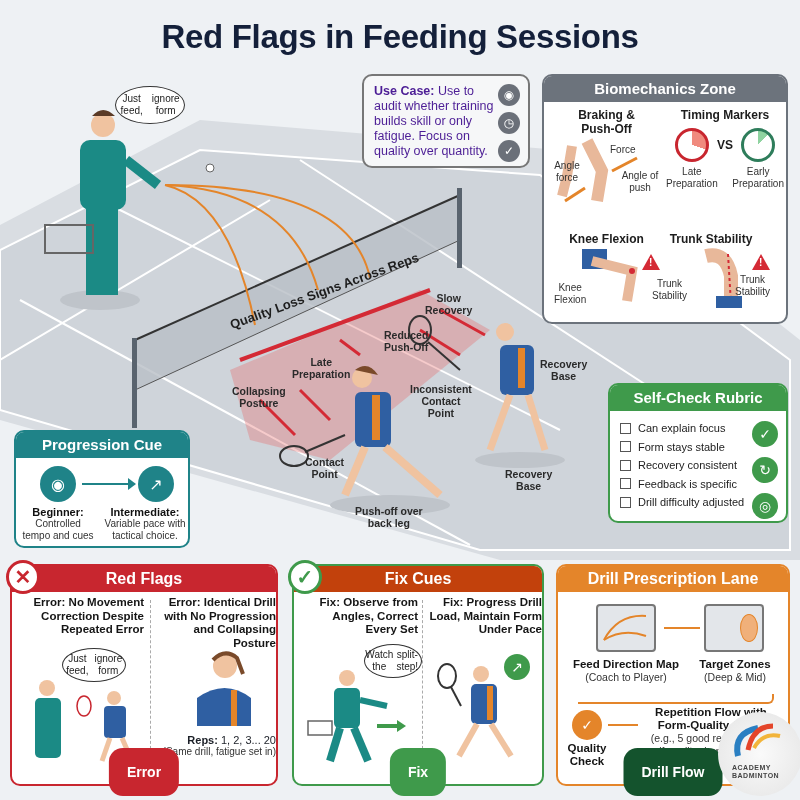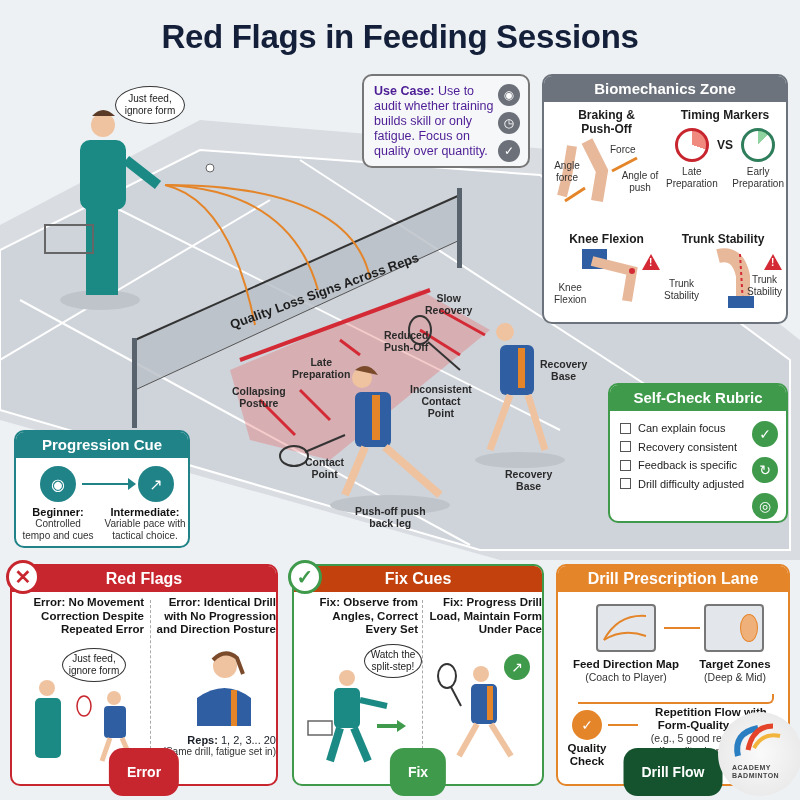--- a/index.html
+++ b/index.html
@@ -12,21 +12,21 @@
   }
   .title {
     position: absolute; left: 0; top: 18px; width: 800px; text-align: center;
     font-size: 33px; font-weight: bold; color: #14203a; letter-spacing: -0.3px;
   }
   
   .scene { position: absolute; left: 0; top: 0; width: 800px; height: 800px; }
   .bubble {
     position: absolute; background: #fff; border: 1.5px solid #333; border-radius: 50%;
     font-size: 10px; text-align: center; line-height: 12px; color: #222;
-    display: flex; align-items: center; justify-content: center; flex-direction: column;
+    display: flex; align-items: center; justify-content: center; flex-direction: row;
   }
   .scene-label {
     position: absolute; font-size: 10.5px; font-weight: bold; color: #2a2a2a;
     text-align: center; line-height: 12px;
   }
   .banner-label {
     position: absolute; left: 228px; top: 318px; font-size: 13px; font-weight: bold;
     color: #1d1d1d; transform: rotate(-20deg); transform-origin: left top; white-space: nowrap;
   }
   
@@ -188,21 +188,21 @@
   <div class="scene-label" style="left:410px;top:383px;">
     <div>Inconsistent</div>
     <div>Contact</div>
     <div>Point</div>
   </div>
   <div class="scene-label" style="left:305px;top:456px;">
     <div>Contact</div>
     <div>Point</div>
   </div>
   <div class="scene-label" style="left:355px;top:505px;">
-    <div>Push-off push</div>
+    <div>Push-off over</div>
     <div>back leg</div>
   </div>
   <div class="scene-label" style="left:540px;top:358px;">
     <div>Recovery</div>
     <div>Base</div>
   </div>
   <div class="scene-label" style="left:505px;top:468px;">
     <div>Recovery</div>
     <div>Base</div>
   </div>
@@ -263,21 +263,21 @@
       <path d="M15,15 L55,25 L50,55" stroke="#e8b89a" stroke-width="10" fill="none"></path>
       <circle cx="55" cy="25" r="3" fill="#d42a35"></circle>
     </svg>
     <div class="warn" style="left:88px;top:22px;"></div>
     <div class="s" style="position:absolute;left:0;top:50px;">
       <div>Knee</div>
       <div>Flexion</div>
     </div>
   </div>
 
-  <div class="bio-cell" style="left:120px;top:156px;width:118px;height:80px;">
+  <div class="bio-cell" style="left:108px;top:156px;width:118px;height:80px;">
     <div class="h">Trunk Stability</div>
     <svg width="60" height="62" style="margin-left:10px">
       <path d="M20,10 Q40,5 45,30 L45,55" stroke="#e8b89a" stroke-width="14" fill="none"></path>
       <line x1="42" y1="8" x2="45" y2="58" stroke="#d42a35" stroke-width="2" stroke-dasharray="3,3"></line>
       <rect x="30" y="50" width="26" height="12" fill="#2f5fa2"></rect>
     </svg>
     <div class="warn" style="left:100px;top:22px;"></div>
     <div class="s" style="position:absolute;left:0;top:46px;">
       <div>Trunk</div>
       <div>Stability</div>
@@ -291,20 +291,24 @@
 
 <div class="panel rubric">
   <div class="panel-head">Self-Check Rubric</div>
   <div class="rubric-list">
     <div class="rubric-item">
         <span class="chk"></span>
         <span>Can explain focus</span>
       </div>
     <div class="rubric-item">
         <span class="chk"></span>
+        <span>Form stays stable</span>
+      </div>
+    <div class="rubric-item">
+        <span class="chk"></span>
         <span>Recovery consistent</span>
       </div>
     <div class="rubric-item">
         <span class="chk"></span>
         <span>Feedback is specific</span>
       </div>
     <div class="rubric-item">
         <span class="chk"></span>
         <span>Drill difficulty adjusted</span>
       </div>
@@ -352,21 +356,21 @@
     <ellipse cx="62" cy="30" rx="7" ry="10" fill="none" stroke="#c8262f" stroke-width="1.5"></ellipse>
     <circle cx="92" cy="22" r="7" fill="#f0c3a0"></circle>
     <rect x="82" y="30" width="22" height="32" rx="4" fill="#2f5fa2"></rect>
     <line x1="88" y1="62" x2="80" y2="85" stroke="#f0c3a0" stroke-width="5"></line>
     <line x1="100" y1="62" x2="110" y2="85" stroke="#f0c3a0" stroke-width="5"></line>
   </svg>
   <div class="divider" style="left:138px;"></div>
   <div class="col" style="left:142px;width:122px;">
     <div class="col-title">Error: Identical Drill</div>
     <div class="col-title">with No Progression</div>
-    <div class="col-title">and Direction Posture</div>
+    <div class="col-title">and Collapsing Posture</div>
   </div>
   <svg class="figure" style="left:175px;top:82px;" width="70" height="80">
     <circle cx="38" cy="18" r="12" fill="#f0c3a0"></circle>
     <path d="M26,12 Q38,0 50,10 L56,26" fill="none" stroke="#7a4a2a" stroke-width="4"></path>
     <path d="M10,50 Q38,30 64,50 L64,78 L10,78 Z" fill="#2f5fa2"></path>
     <rect x="44" y="42" width="6" height="36" fill="#e4852a"></rect>
   </svg>
   <div class="col" style="left:142px;top:168px;width:122px;font-size:11px;">
     <div><b>Reps:</b> <span>1, 2, 3... 20</span></div>
     <div style="font-size:10px;color:#333;">(Same drill, fatigue set in)</div>

